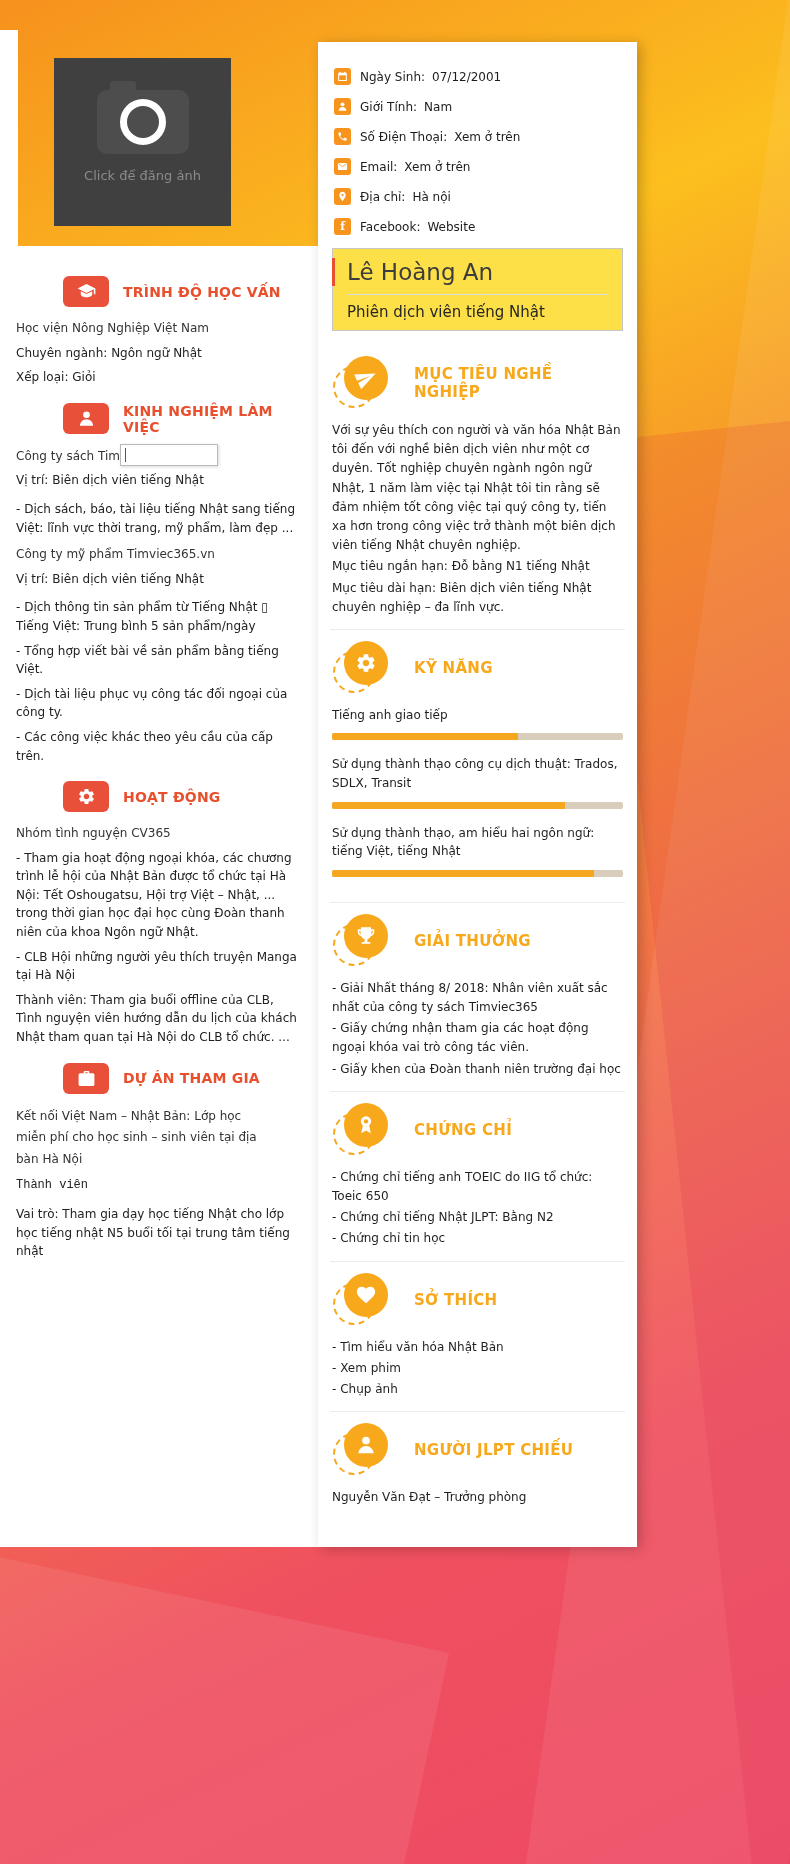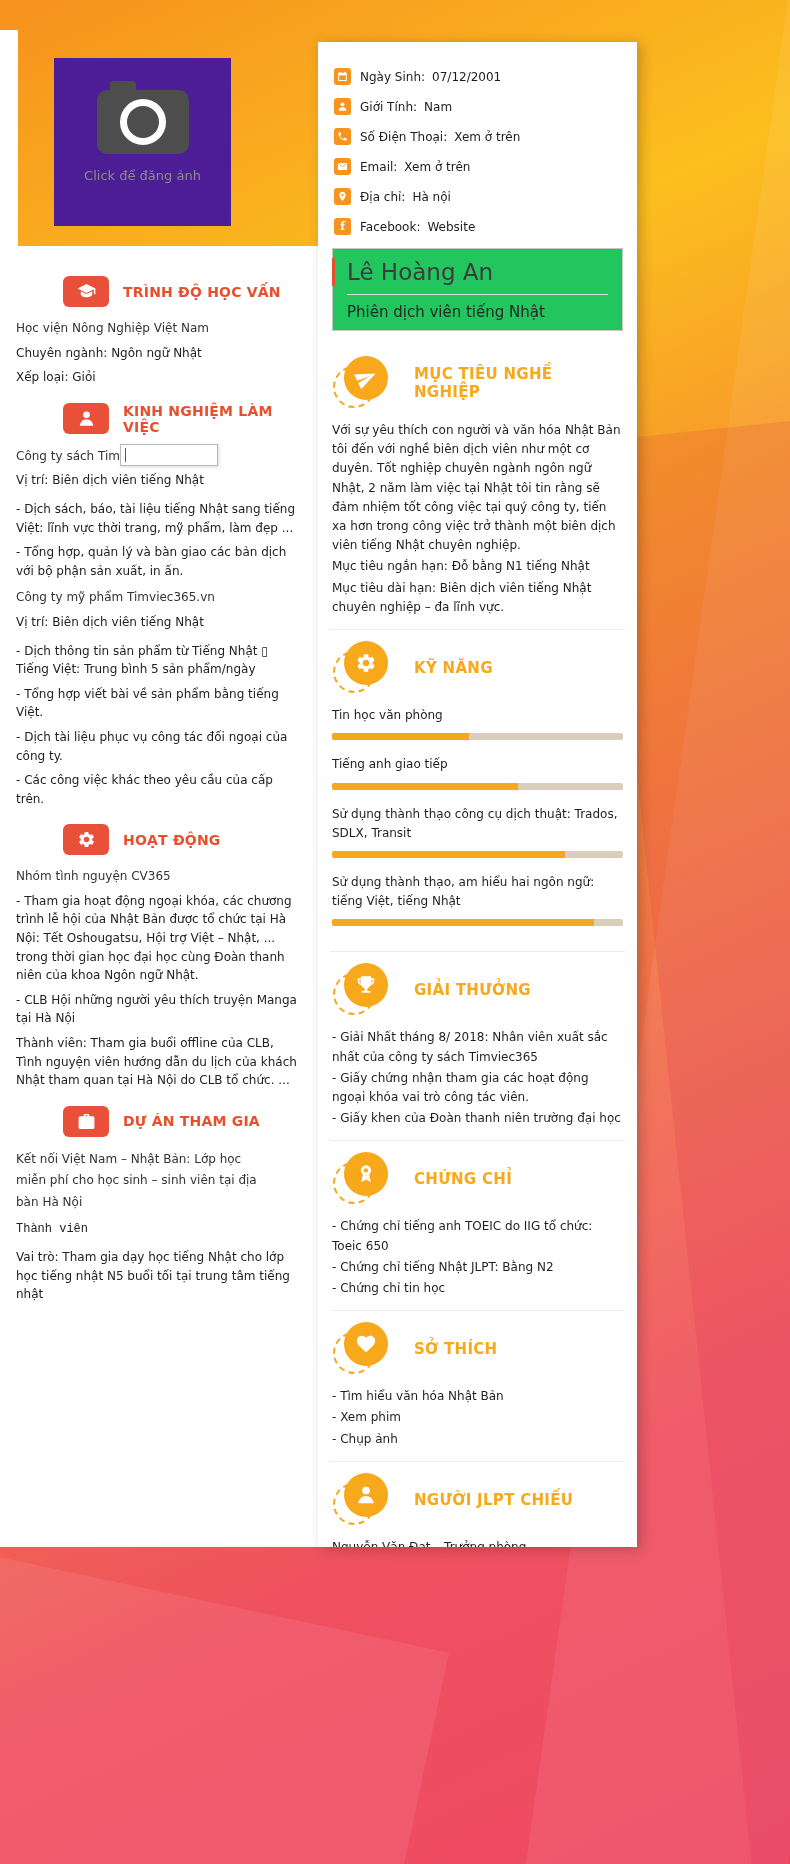--- a/index.html
+++ b/index.html
@@ -11,40 +11,40 @@
     font-family:"DejaVu Sans","Liberation Sans",sans-serif;
     background:linear-gradient(155deg,#f6911d 0%,#f9a71f 10%,#fcbf1e 22%,#f79d28 35%,#f3724a 58%,#ef505f 78%,#ee4a64 100%);
   }
   .deco { position:absolute; pointer-events:none; }
   .deco-a { right:-120px; top:-60px; width:260px; height:2100px; background:rgba(255,255,255,0.07); transform:rotate(8deg); }
   .deco-b { right:-210px; top:420px; width:310px; height:1700px; background:rgba(210,25,70,0.14); transform:rotate(-6deg); }
   .deco-c { left:-110px; bottom:-160px; width:520px; height:430px; background:rgba(255,255,255,0.08); transform:rotate(12deg); }
   .deco-white { left:0; top:30px; width:18px; height:216px; background:#ffffff; }
 
   
-  .photo-box { position:absolute; left:54px; top:58px; width:177px; height:168px; background:#4c1d95; cursor:pointer; text-align:center; }
+  .photo-box { position:absolute; left:54px; top:58px; width:177px; height:168px; background:#404040; cursor:pointer; text-align:center; }
   .cam { width:92px; height:64px; background:#4d4d4d; border-radius:10px; position:relative; margin:32px auto 14px; }
   .cam::before { content:""; position:absolute; top:-9px; left:13px; width:26px; height:11px; background:#4d4d4d; border-radius:3px 3px 0 0; }
   .cam::after { content:""; position:absolute; top:50%; left:50%; transform:translate(-50%,-50%); width:32px; height:32px; border:7px solid #fff; border-radius:50%; background:#4d4d4d; }
   .photo-label { color:#8b8b8b; font-size:13px; }
 
   
   .left-panel { position:absolute; left:0; top:246px; width:318px; height:1301px; background:#fff; padding:14px 16px 0; }
   .right-card { position:absolute; left:318px; top:42px; width:319px; height:1505px; background:#fff; padding:26px 12px 20px; box-shadow:4px 2px 12px rgba(0,0,0,0.22); overflow:hidden; }
 
   
   .info-row { display:flex; align-items:center; gap:9px; margin:0 0 13px 4px;text-align:right; }
   .badge { width:17px; height:17px; border-radius:3px; background:#f7941e; display:flex; align-items:center; justify-content:center; flex:none; }
   .badge svg { width:11px; height:11px; fill:#fff; }
   .fglyph { color:#fff; font-size:11px; font-weight:bold; font-family:"DejaVu Serif",serif; line-height:1; }
   .info-text { font-size:12px; color:#1c1c1c; }
   .info-text .val { margin-left:7px; }
 
   
-  .name-box { position:relative; margin:8px 2px 14px; border:1px solid #c6c6c6; padding:10px 14px 9px; background:#22c55e; }
+  .name-box { position:relative; margin:8px 2px 14px; border:1px solid #c6c6c6; padding:10px 14px 9px; background:#fde047; }
   .name-accent { position:absolute; left:-1px; top:9px; width:3px; height:28px; background:#e8502d; }
   .name { font-size:23px; font-weight:400; color:#3c3c3c; padding-bottom:9px; border-bottom:1px solid #ddd; margin-bottom:8px; }
   .job-title { font-size:15px; color:#262626; }
 
   
   .r-section { padding:2px 2px 10px; }
   .r-section + .r-section { border-top:1px solid #ececec; }
   .r-head { display:flex; align-items:center; gap:24px; margin:8px 0 10px; }
   .icon-duo { position:relative; width:58px; height:56px; flex:none; }
   .icon-duo .dashed { position:absolute; left:1px; top:11px; width:42px; height:42px; border:2px dashed #f7a81b; border-radius:50%; }
@@ -114,21 +114,20 @@
       </span>
       <span class="l-title">KINH NGHIỆM LÀM VIỆC</span>
     </div>
     <div class="l-body">
       <p class="company rel">
         <span>Công ty sách Timviec365</span>
         <span class="artifact"></span>
       </p>
       <p style="margin-bottom:10px;">Vị trí: Biên dịch viên tiếng Nhật</p>
       <p>- Dịch sách, báo, tài liệu tiếng Nhật sang tiếng Việt: lĩnh vực thời trang, mỹ phẩm, làm đẹp ...</p>
-      <p>- Tổng hợp, quản lý và bàn giao các bản dịch với bộ phận sản xuất, in ấn.</p>
       <p class="company">Công ty mỹ phẩm Timviec365.vn</p>
       <p style="margin-bottom:10px;">Vị trí: Biên dịch viên tiếng Nhật</p>
       <p>- Dịch thông tin sản phẩm từ Tiếng Nhật ▯ Tiếng Việt: Trung bình 5 sản phẩm/ngày</p>
       <p>- Tổng hợp viết bài về sản phẩm bằng tiếng Việt.</p>
       <p>- Dịch tài liệu phục vụ công tác đối ngoại của công ty.</p>
       <p>- Các công việc khác theo yêu cầu của cấp trên.</p>
     </div>
   </section>
 
   <section>
@@ -235,45 +234,39 @@
         <span class="dashed"></span>
         <span class="solid">
           <svg viewBox="0 0 24 24" style="transform:rotate(-25deg);">
               <path d="M2 21L23.5 12 2 3v7.5L17.5 12 2 13.5z"></path>
             </svg>
         </span>
       </span>
       <span class="r-title">MỤC TIÊU NGHỀ NGHIỆP</span>
     </div>
     <div class="r-body">
-      <p>Với sự yêu thích con người và văn hóa Nhật Bản tôi đến với nghề biên dịch viên như một cơ duyên. Tốt nghiệp chuyên ngành ngôn ngữ Nhật, 2 năm làm việc tại Nhật tôi tin rằng sẽ đảm nhiệm tốt công việc tại quý công ty, tiến xa hơn trong công việc trở thành một biên dịch viên tiếng Nhật chuyên nghiệp.</p>
+      <p>Với sự yêu thích con người và văn hóa Nhật Bản tôi đến với nghề biên dịch viên như một cơ duyên. Tốt nghiệp chuyên ngành ngôn ngữ Nhật, 1 năm làm việc tại Nhật tôi tin rằng sẽ đảm nhiệm tốt công việc tại quý công ty, tiến xa hơn trong công việc trở thành một biên dịch viên tiếng Nhật chuyên nghiệp.</p>
       <p>Mục tiêu ngắn hạn: Đỗ bằng N1 tiếng Nhật</p>
       <p>Mục tiêu dài hạn: Biên dịch viên tiếng Nhật chuyên nghiệp – đa lĩnh vực.</p>
     </div>
   </section>
 
   <section class="r-section">
     <div class="r-head">
       <span class="icon-duo">
         <span class="dashed"></span>
         <span class="solid">
           <svg viewBox="0 0 24 24">
               <path d="M19.14 12.94c.04-.3.06-.61.06-.94 0-.32-.02-.64-.07-.94l2.03-1.58c.18-.14.23-.41.12-.61l-1.92-3.32c-.12-.22-.37-.29-.59-.22l-2.39.96c-.5-.38-1.03-.7-1.62-.94l-.36-2.54c-.04-.24-.24-.41-.48-.41h-3.84c-.24 0-.43.17-.47.41l-.36 2.54c-.59.24-1.13.57-1.62.94l-2.39-.96c-.22-.08-.47 0-.59.22L2.74 8.87c-.12.21-.08.47.12.61l2.03 1.58c-.05.3-.09.63-.09.94s.02.64.07.94l-2.03 1.58c-.18.14-.23.41-.12.61l1.92 3.32c.12.22.37.29.59.22l2.39-.96c.5.38 1.03.7 1.62.94l.36 2.54c.05.24.24.41.48.41h3.84c.24 0 .44-.17.47-.41l.36-2.54c.59-.24 1.13-.56 1.62-.94l2.39.96c.22.08.47 0 .59-.22l1.92-3.32c.12-.22.07-.47-.12-.61l-2.01-1.58zM12 15.6c-1.98 0-3.6-1.62-3.6-3.6s1.62-3.6 3.6-3.6 3.6 1.62 3.6 3.6-1.62 3.6-3.6 3.6z"></path>
             </svg>
         </span>
       </span>
       <span class="r-title">KỸ NĂNG</span>
     </div>
     <div class="r-body">
-      <div class="skill">
-        <div class="skill-label">Tin học văn phòng</div>
-        <div class="bar">
-            <div class="bar-fill" style="width: 47%;"></div>
-          </div>
-      </div>
       <div class="skill">
         <div class="skill-label">Tiếng anh giao tiếp</div>
         <div class="bar">
             <div class="bar-fill" style="width: 64%;"></div>
           </div>
       </div>
       <div class="skill">
         <div class="skill-label">Sử dụng thành thạo công cụ dịch thuật: Trados, SDLX, Transit</div>
         <div class="bar">
             <div class="bar-fill" style="width: 80%;"></div>

